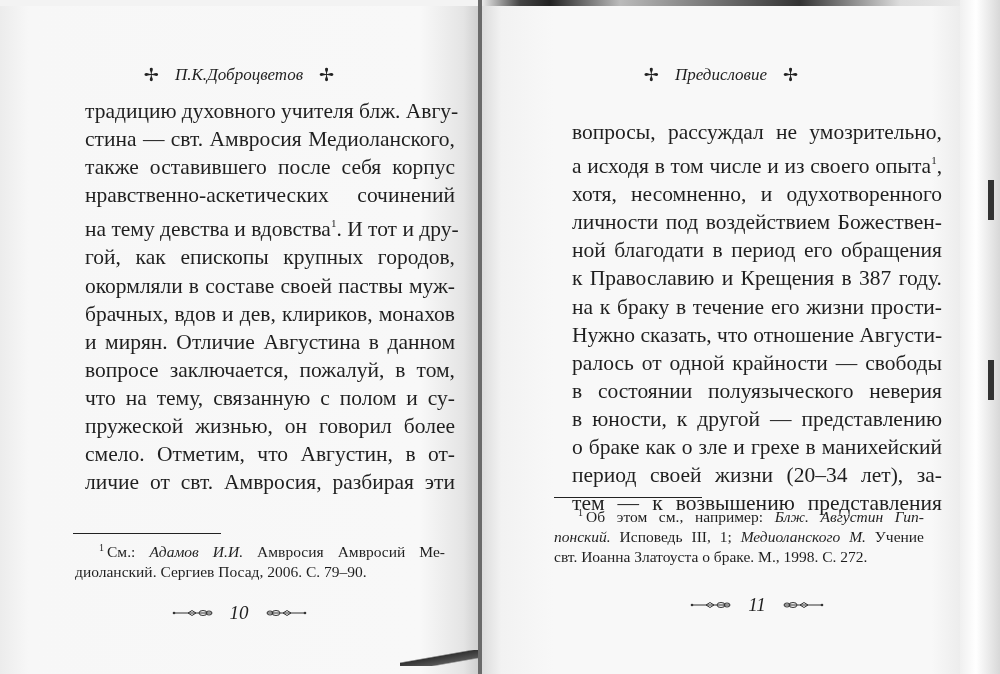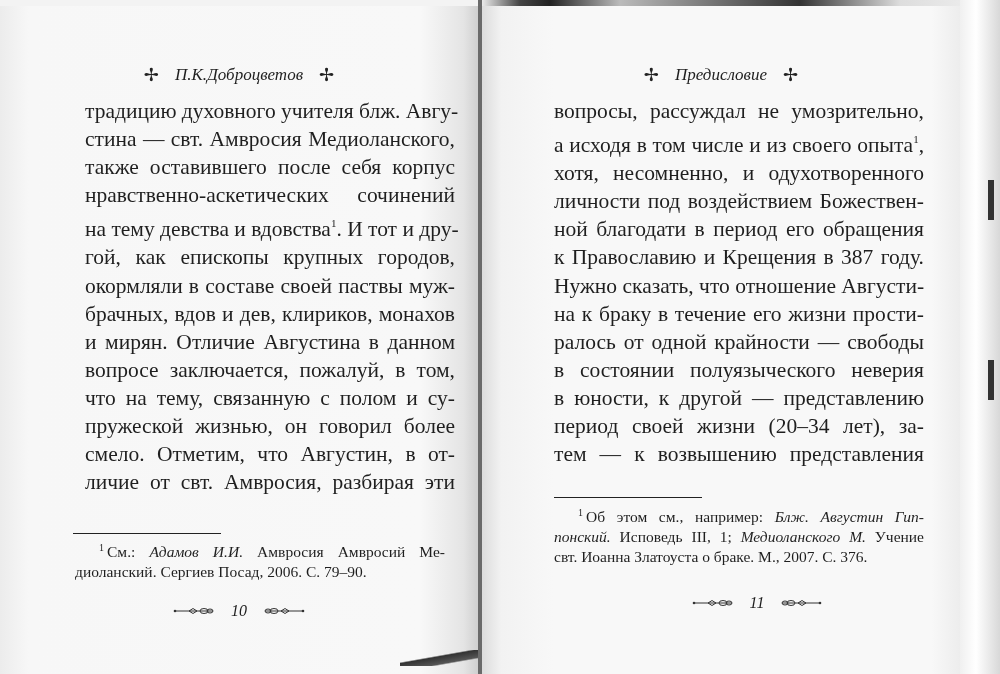--- a/index.html
+++ b/index.html
@@ -41,39 +41,39 @@
       position: absolute; top: 58px; left: 0; width: 100%;
       text-align: center; font-style: italic; font-size: 17px;
       display: flex; justify-content: center; align-items: center; gap: 16px;
     }
     .header .orn { font-style: normal; font-size: 18px; color: #222; }
     .body-text {
       position: absolute; top: 91px; font-size: 21.5px; line-height: 28.1px;
       white-space: nowrap;
     }
     .page-left .body-text { left: 73px; width: 370px; margin-left: 12px; }
-    .page-right .body-text { left: 72px; width: 370px; }
+    .page-right .body-text { left: 90px; width: 370px; margin-top: 21px; }
     .line { display: block; text-align: justify; text-align-last: justify; }
     .line sup { font-size: 11px; vertical-align: 9px; }
     .rule {
       position: absolute; height: 1px; background: #222; width: 148px;
     }
     .footnote {
       position: absolute; font-size: 15.5px; line-height: 20px; width: 370px;
       white-space: nowrap;
     }
     .footnote .fline { display: block; text-align: justify; text-align-last: justify; }
     .footnote .fline.first { padding-left: 24px; }
     .footnote .fline.last { text-align-last: left; }
     .footnote sup { font-size: 10px; vertical-align: 6px; margin-right: 3px; }
     .footnote i { font-style: italic; }
     .folio {
       position: absolute; top: 596px; left: 0; width: 100%;
       display: flex; justify-content: center; align-items: center; gap: 14px;
-      font-style: italic; font-size: 16px;
+      font-style: italic; font-size: 19px;
     }
     .flourish { display: inline-block; width: 44px; height: 10px; }
     .corner-mark {
       position: absolute; left: 400px; top: 650px; width: 80px; height: 16px;
       background: linear-gradient(170deg, transparent 40%, #333 45%, #555 70%, transparent 75%);
     }
   </style>
 </head>
 <body>
 
@@ -139,35 +139,36 @@
     <span class="orn">✢</span>
   </div>
 
   <div class="body-text">
     <span class="line">вопросы, рассуждал не умозрительно,</span>
     <span class="line"><span>а исходя в том числе и из своего опыта</span><sup>1</sup><span>,</span></span>
     <span class="line">хотя, несомненно, и одухотворенного</span>
     <span class="line">личности под воздействием Божествен-</span>
     <span class="line">ной благодати в период его обращения</span>
     <span class="line">к Православию и Крещения в 387 году.</span>
+    <span class="line">на к браку в течение его жизни прости-</span>
     <span class="line">Нужно сказать, что отношение Августи-</span>
-    <span class="line">на к браку в течение его жизни прости-</span>
     <span class="line">ралось от одной крайности — свободы</span>
     <span class="line">в состоянии полуязыческого неверия</span>
     <span class="line">в юности, к другой — представлению</span>
+    <span class="line">о браке как о зле и грехе в манихейский</span>
     <span class="line">период своей жизни (20–34 лет), за-</span>
     <span class="line">тем — к возвышению представления</span>
   </div>
 
   <div class="rule" style="left:72px; top:491px;"></div>
 
   <div class="footnote" style="left:72px; top:497px;">
     <span class="fline first"><sup>1</sup><span>Об этом см., например: </span><i>Блж. Августин Гип-</i></span>
     <span class="fline"><i>понский.</i><span> Исповедь III, 1; </span><i>Медиоланского М.</i><span> Учение</span></span>
-    <span class="fline last">свт. Иоанна Златоуста о браке. М., 2007. С. 376.</span>
+    <span class="fline last">свт. Иоанна Златоуста о браке. М., 1998. С. 272.</span>
   </div>
 
   <div class="folio" style="top:588px;padding-left:36px;">
     <svg class="flourish" viewBox="0 0 44 10">
       <line x1="2" y1="5" x2="40" y2="5" stroke="#333" stroke-width="1"></line>
       <circle cx="2" cy="5" r="1.3" fill="#333"></circle>
       <path d="M16 5 L20 2.5 L24 5 L20 7.5 Z" fill="none" stroke="#333" stroke-width="1"></path>
       <ellipse cx="31" cy="5" rx="4" ry="2.5" fill="none" stroke="#333" stroke-width="1"></ellipse>
       <ellipse cx="37" cy="5" rx="3" ry="2" fill="none" stroke="#333" stroke-width="1"></ellipse>
     </svg>

